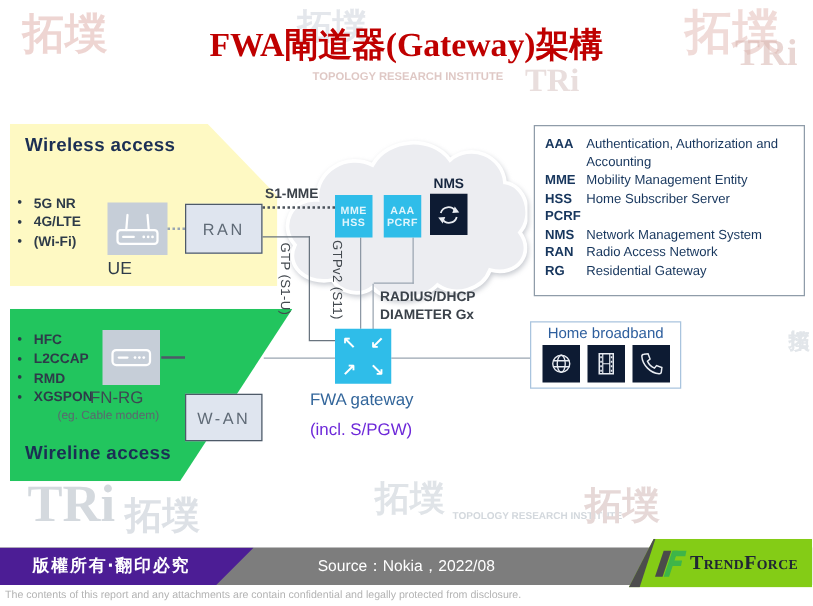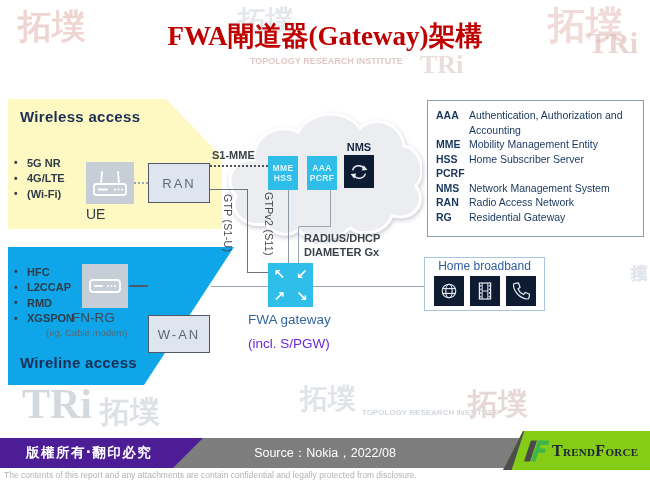--- a/index.html
+++ b/index.html
@@ -11,21 +11,21 @@
   
   .wm{position:absolute;z-index:0;font-weight:bold;white-space:nowrap;pointer-events:none;}
 
   
   #title{left:0;right:0;top:18px;text-align:center;font-family:"Liberation Serif","DejaVu Serif",serif;
          font-weight:bold;font-size:27px;color:#bf0000;z-index:3;}
 
   
   #panel-wireless{left:8px;top:99px;width:214px;height:130px;background:#fef9c3;z-index:1;
      clip-path:polygon(0 0,158px 0,100% 58px,100% 100%,0 100%);}
-  #panel-wireline{left:8px;top:247px;width:226px;height:138px;background:#0ea5e9;z-index:1;
+  #panel-wireline{left:8px;top:247px;width:226px;height:138px;background:#22c55e;z-index:1;
      clip-path:polygon(0 0,100% 0,136px 100%,0 100%);}
   .panel-heading{position:absolute;font-size:15px;font-weight:800;color:#1b2f54;letter-spacing:.3px;}
   #wl-heading{left:12px;top:9px;}
   #wr-heading{left:12px;top:107px;}
   .blist{position:absolute;z-index:2;font-size:11px;color:#2e3b49;font-weight:600;}
   .blist .row{height:15.5px;display:flex;align-items:center;}
   .blist .dot{width:13px;color:#2e3b49;font-size:10px;}
   #wl-bullets{left:14px;top:155px;}
   #wr-bullets{left:14px;top:264px;}
 

